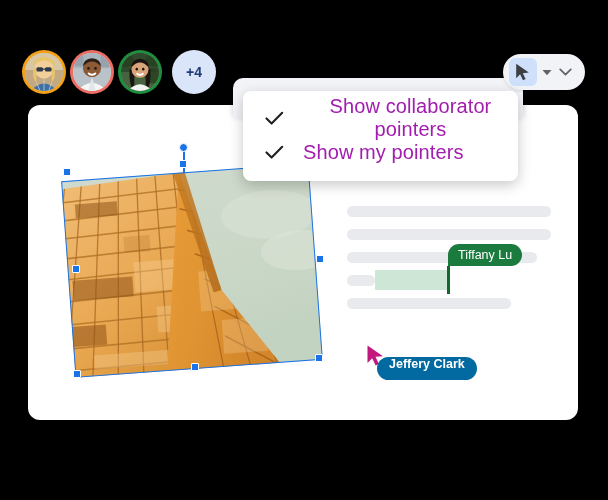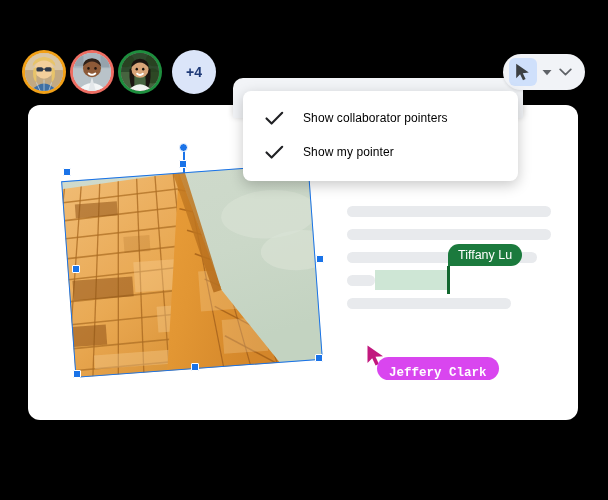--- a/index.html
+++ b/index.html
@@ -118,23 +118,24 @@
     padding-left: 20px;
     cursor: default;
   }
   .menu-check {
     width: 22px; height: 22px;
     flex: 0 0 22px;
     display: flex; align-items: center; justify-content: center;
     margin-right: 18px;
   }
   .menu-label {
-    font-size: 12px;
-    color: #000000;
+    font-size: 20px;
+    color: #a21caf;
     letter-spacing: 0.1px;
+    text-align: center;
   }
 
   
   .img-wrap {
     position: absolute;
     left: 60px; top: 160px;
     width: 270px; height: 225px;
     z-index: 12;
   }
   .img-rot {
@@ -223,31 +224,30 @@
   
   .jeffery-ptr {
     position: absolute;
     left: 366px; top: 344px;
     z-index: 20;
   }
   .jeffery-tag {
     position: absolute;
     left: 377px; top: 357px;
     height: 23px;
-    background: #d946ef;
+    background: #0369a1;
     color: #ffffff;
     font-size: 12.5px;
     font-weight: bold;
     border-radius: 12px;
     display: flex;
-    align-items: flex-end;
+    align-items: flex-start;
     padding: 0 12px;
     white-space: nowrap;
     z-index: 21;
-    font-family: Liberation Mono, monospace;
   }
 </style>
 </head>
 <body>
 
 <div id="stage">
 
   <div class="doc-card"></div>
 
   <div class="bars">
@@ -497,17 +497,17 @@
         </svg>
       </span>
       <span class="menu-label">Show collaborator pointers</span>
     </div>
     <div class="menu-item">
       <span class="menu-check">
         <svg width="19" height="15" viewBox="0 0 19 15">
           <path d="M1.5 7.4 L6.6 12.6 L17.2 1.8" stroke="#202124" stroke-width="2.1" fill="none" stroke-linecap="round" stroke-linejoin="round"></path>
         </svg>
       </span>
-      <span class="menu-label">Show my pointer</span>
+      <span class="menu-label">Show my pointers</span>
     </div>
   </div>
 
 </div>
 
 </body></html>

